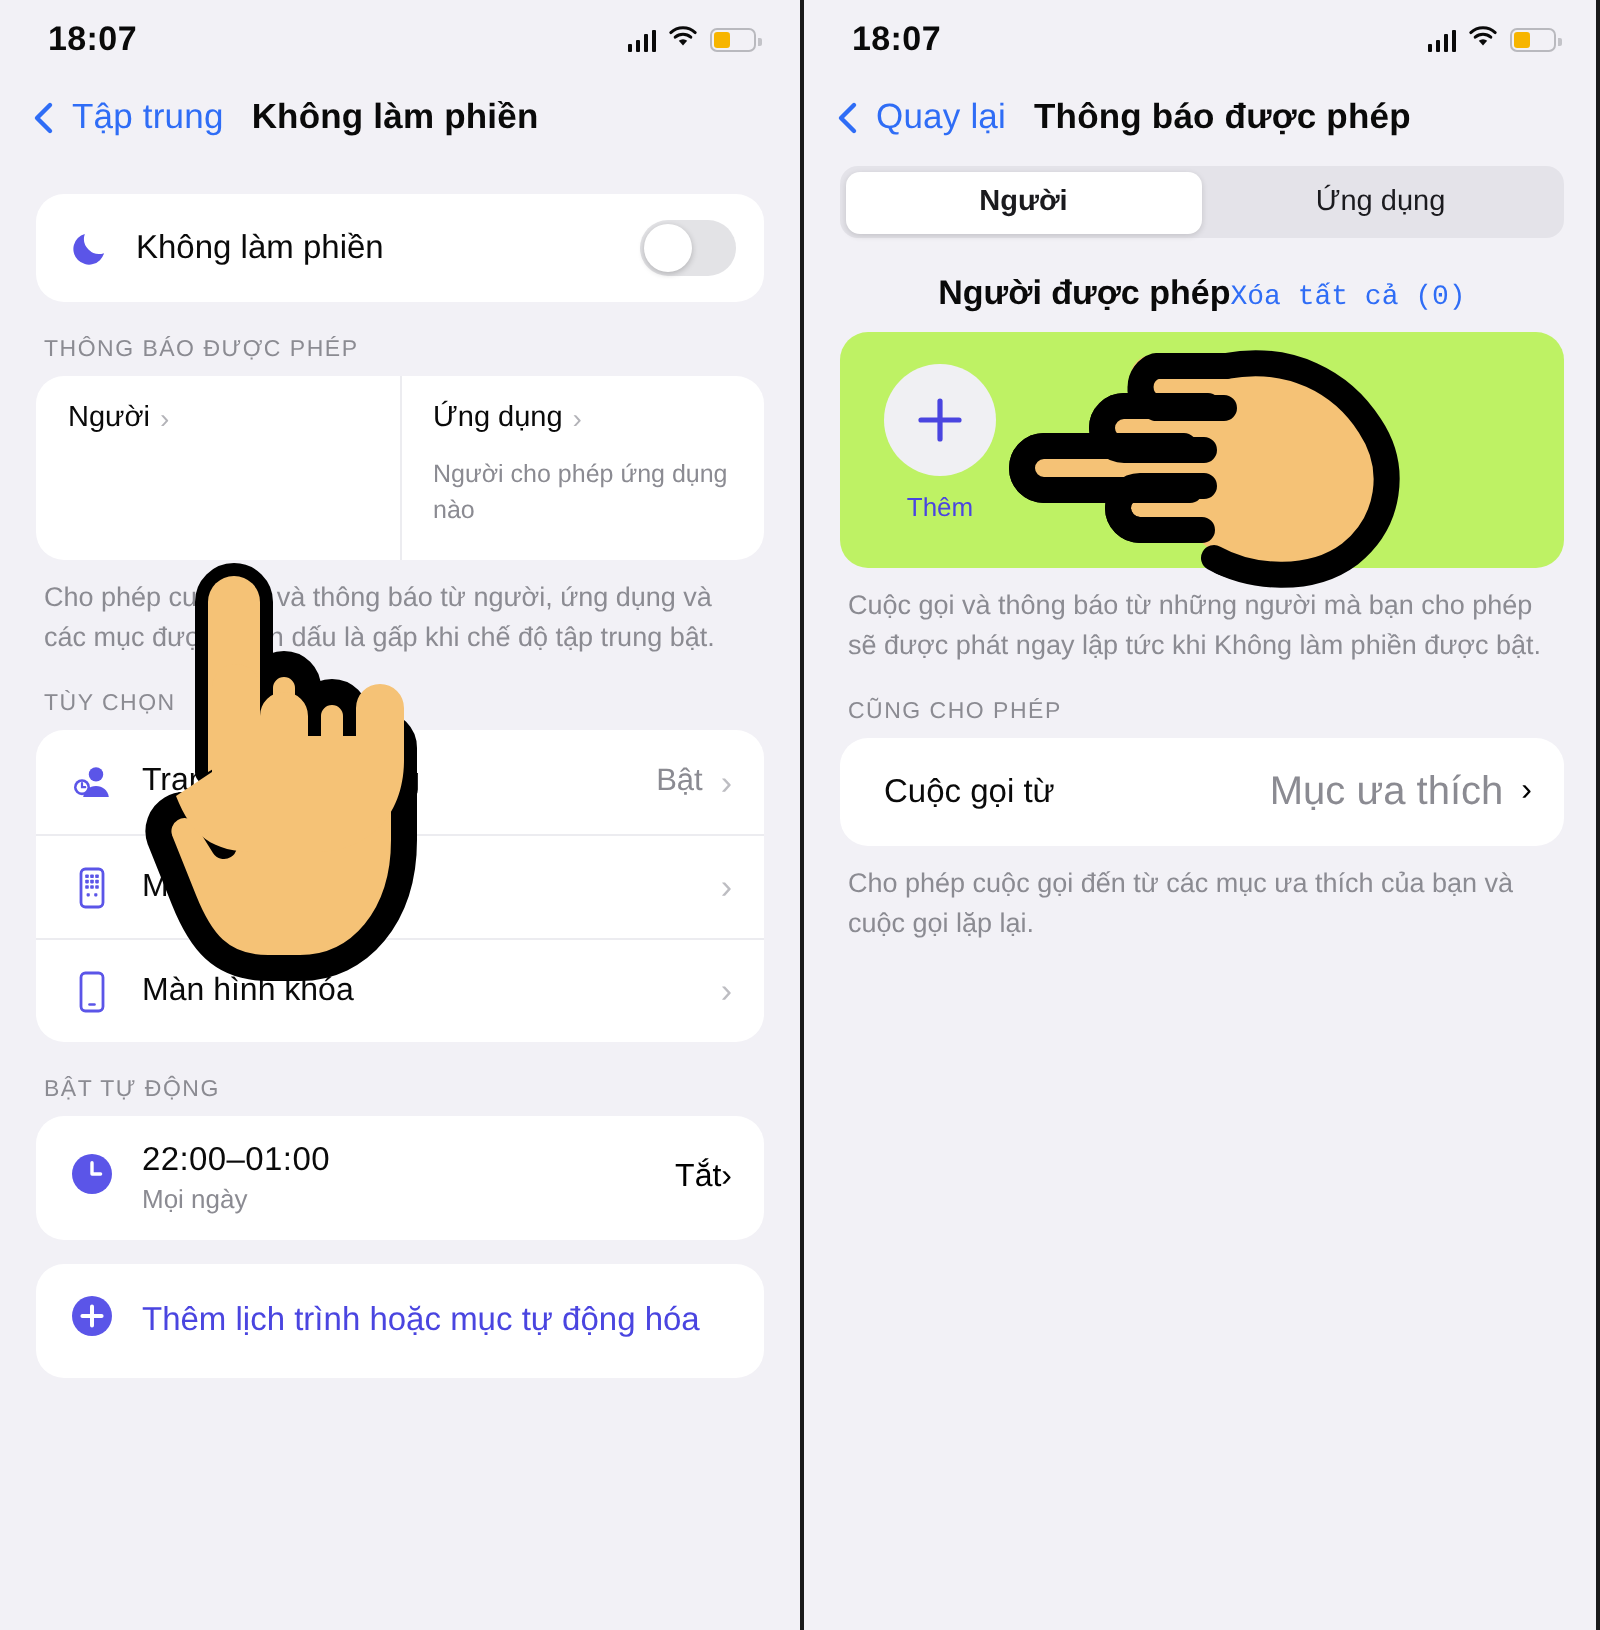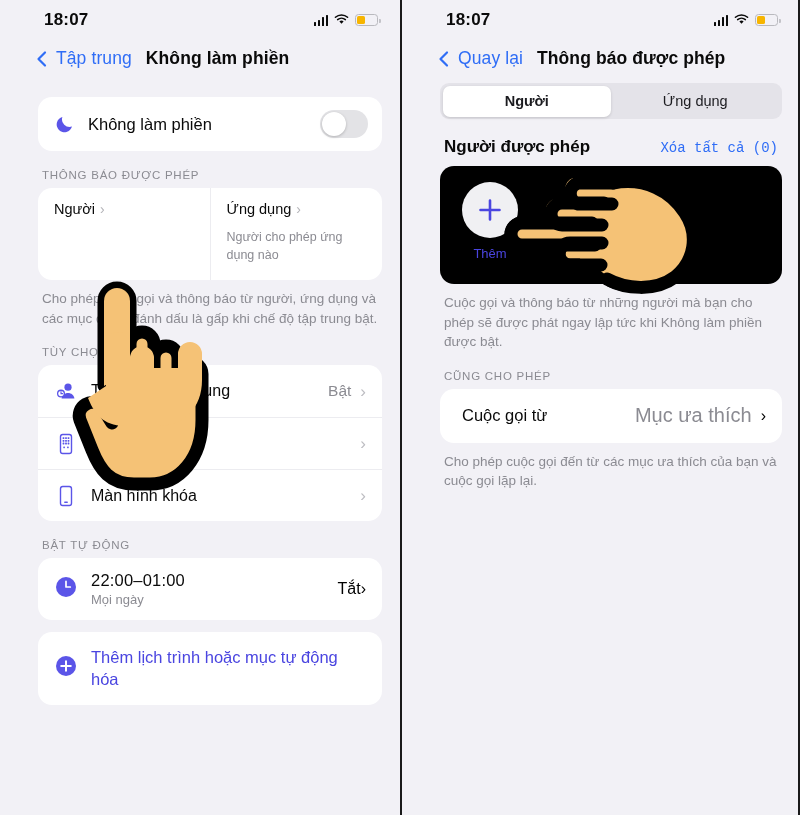--- a/index.html
+++ b/index.html
@@ -9,21 +9,20 @@
     font-family: "Liberation Sans", sans-serif;
     overflow: hidden;
   }
   .screens { display: flex; width: 800px; height: 815px; position: relative; }
 
   .phone {
     width: 400px; height: 815px;
     background: #f2f1f6;
     position: relative;
     overflow: hidden;
-    padding-left: 20px;
   }
   .phone.right { border-left: 2px solid #1a1a1a; }
   .phone.right::after {
     content: ""; position: absolute; right: 0; top: 0;
     width: 2px; height: 100%; background: #1a1a1a;
   }
 
   
   .statusbar {
     height: 40px; display: flex; align-items: center;
@@ -106,25 +105,25 @@
 
   
   .seg {
     margin: 0 18px; height: 36px; background:#e4e3e9; border-radius: 9px;
     display:flex; padding: 2.5px;
   }
   .seg > div { flex:1; display:flex; align-items:center; justify-content:center;
     font-size:14.5px; color:#1b1b1f; border-radius: 7px; }
   .seg > div.active { background:#fff; font-weight:700; box-shadow:0 1px 3px rgba(0,0,0,.14); }
 
-  .hdr-row { display:flex; align-items:baseline; justify-content:space-between; padding: 18px 22px 9px 22px; border-radius: 14px; }
+  .hdr-row { display:flex; align-items:baseline; justify-content:center; padding: 18px 22px 9px 22px; border-radius: 14px; }
   .hdr-row .h { font-size:17px; font-weight:700; color:#0a0a0a; }
   .hdr-row .a { font-size:14px; color:#2f6df6;font-family:Liberation Mono, monospace; }
 
-  .people-card { background:#000000; border-radius:14px; margin:0 18px; height:118px; padding: 16px 0 0 22px; }
+  .people-card { background:#bef264; border-radius:14px; margin:0 18px; height:118px; padding: 16px 0 0 22px; }
   .plus-circle {
     width:56px; height:56px; border-radius:50%; background:#f0f0f3;
     display:flex; align-items:center; justify-content:center;
   }
   .plus-circle svg { display:block; }
   .add-cap { font-size:13px; color:#4a45e0; text-align:center; width:56px; margin-top:8px; }
 
   .callrow { display:flex; align-items:center; height:54px; padding:0 16px 0 22px; }
   .callrow .lbl { font-size:16.5px; color:#0a0a0a; flex:1; }
   .callrow .val { font-size:20px; color:#8b8b92; margin-right:9px;margin-left:17px; }

